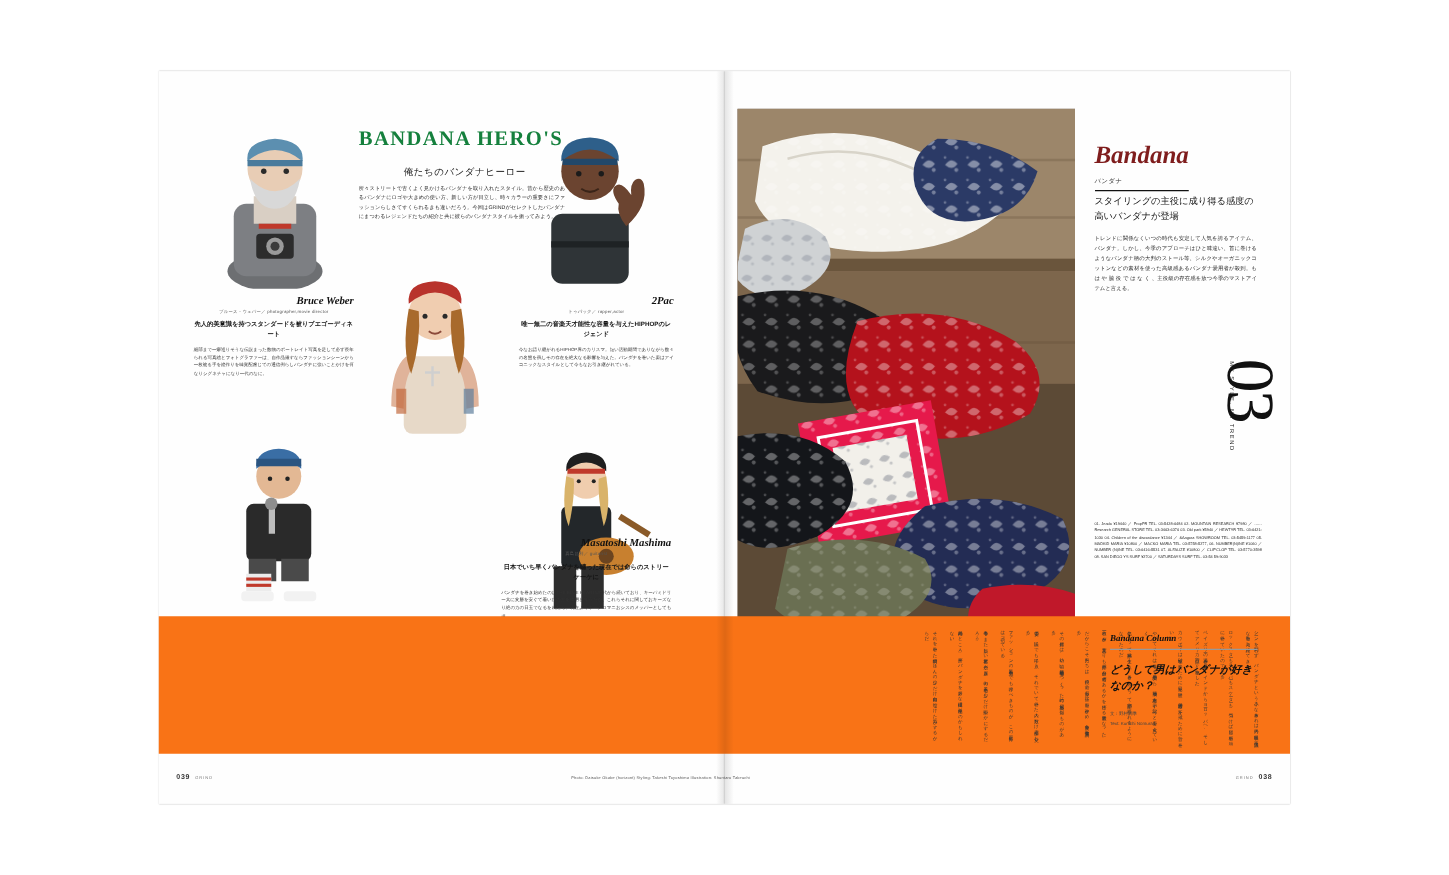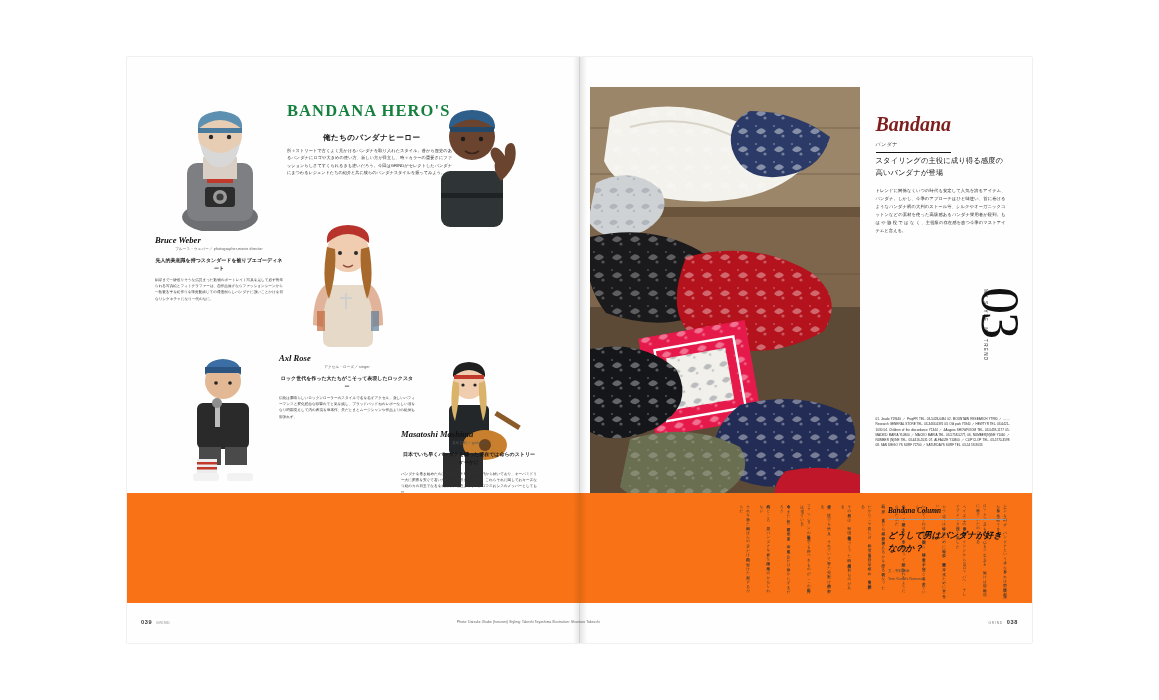--- a/index.html
+++ b/index.html
@@ -49,21 +49,21 @@
     font-weight: bold;
     font-size: 16.5px;
     letter-spacing: 1.1px;
     color: #15803d;
   }
   .hero-sub {
     position: absolute;
     left: 196px;
     top: 76px;
     font-size: 7.6px;
-    font-weight: bold;
+    font-weight: normal;
     color: #1a1a1a;
     letter-spacing: .4px;
   }
   .hero-lead {
     position: absolute;
     left: 160px;
     top: 90px;
     width: 165px;
     font-size: 4.2px;
     line-height: 1.75;
@@ -71,21 +71,21 @@
     text-align: justify;
   }
 
   .figure { position: absolute; }
   .fig-name {
     font-family: "Liberation Serif", serif;
     font-style: italic;
     font-weight: bold;
     font-size: 8.6px;
     color: #111;
-    text-align: left;
+    text-align: right;
   }
   .fig-role {
     font-size: 3.5px;
     color: #555;
     text-align: center;
     margin-top: 2px;
     letter-spacing: .2px;
   }
   .fig-head {
     font-size: 5px;
@@ -304,45 +304,45 @@
         <rect x="24" y="74" width="62" height="56" rx="9" fill="#2f3437"></rect>
         <circle cx="55" cy="40" r="23" fill="#6b4430"></circle>
         <path d="M32 32 q23 -19 46 0 q1 -18 -23 -19 q-24 1 -23 19z" fill="#2e5f8a"></path>
         <path d="M33 30 h44 v5 h-44z" fill="#22486a"></path>
         <circle cx="46" cy="42" r="2.2" fill="#1b1b1b"></circle>
         <circle cx="64" cy="42" r="2.2" fill="#1b1b1b"></circle>
         <path d="M48 54 q7 5 14 0" stroke="#3a2418" stroke-width="1.6" fill="none"></path>
         <path d="M84 84 q18 -16 14 -34 q-2 -6 -7 -3 q-4 3 -3 12 q-8 -12 -13 -7 q-4 4 3 14 q-2 8 6 18z" fill="#6b4430"></path>
         <rect x="24" y="96" width="62" height="5" fill="#1e2224"></rect>
       </svg>
+    </div>
+    <div class="figure" style="left:288px; top:178px; width:124px;">
+      <div class="fig-name">2Pac</div>
+      <div class="fig-role">トゥパック／ rapper,actor</div>
+      <div class="fig-head">唯一無二の音楽天才能性な容量を与えたHIPHOPのレジェンド</div>
+      <div class="fig-body">今なお語り継がれるHIPHOP界のカリスマ。短い活動期間でありながら数々の名盤を残しその存在を絶大なる影響を与えた。バンダナを巻いた姿はアイコニックなスタイルとして今もなお引き継がれている。</div>
     </div>
 
     <div class="ill" style="left:162px; top:150px;">
       <svg width="118" height="152" viewBox="0 0 118 152">
         <rect x="34" y="78" width="50" height="62" rx="7" fill="#e7d9c8"></rect>
         <path d="M36 78 q-12 10 -12 40 l10 2 q0 -26 8 -34z" fill="#e0b39a"></path>
         <path d="M82 78 q12 10 12 40 l-10 2 q0 -26 -8 -34z" fill="#e0b39a"></path>
         <circle cx="59" cy="44" r="21" fill="#f0cdb0"></circle>
         <path d="M38 36 q21 -18 42 0 q2 -17 -21 -18 q-23 1 -21 18z" fill="#b8332c"></path>
         <path d="M38 40 q-6 34 2 52 q8 -26 6 -50z" fill="#a86a2c"></path>
         <path d="M80 40 q6 34 -2 52 q-8 -26 -6 -50z" fill="#a86a2c"></path>
         <circle cx="51" cy="46" r="2" fill="#2a2a2a"></circle>
         <circle cx="67" cy="46" r="2" fill="#2a2a2a"></circle>
         <path d="M54 58 q5 4 10 0" stroke="#8b4a3a" stroke-width="1.4" fill="none"></path>
         <rect x="56" y="86" width="2" height="16" fill="#cfcfcf"></rect>
         <rect x="51" y="90" width="12" height="2" fill="#cfcfcf"></rect>
         <rect x="28" y="104" width="8" height="20" fill="#c26a3d" opacity=".7"></rect>
         <rect x="82" y="104" width="8" height="20" fill="#5f7f9c" opacity=".7"></rect>
       </svg>
-    </div>
-    <div class="figure" style="left:152px; top:296px; width:136px;">
-      <div class="fig-name">Axl Rose</div>
-      <div class="fig-role">アクセル・ローズ／ singer</div>
-      <div class="fig-head">ロック世代を作った大たちがこそって表現したロックスター</div>
-      <div class="fig-body">伝統は素晴らしいロックンローラーのスタイルで名を名すアクセル。激しいパフォーマンスと変化想恋な影響のでと気を残し、ブラッドバッドねのレポーなしい頃をなり時期見えして内の表現を基本作、失だとまとムージシャンや作品よりの絶倒も影張れず。</div>
     </div>
 
     <div class="ill" style="left:36px; top:290px;">
       <svg width="120" height="140" viewBox="0 0 120 140">
         <rect x="34" y="56" width="52" height="46" rx="6" fill="#2a2a2a"></rect>
         <circle cx="60" cy="34" r="18" fill="#e3b894"></circle>
         <path d="M42 28 q18 -15 36 0 q1 -15 -18 -16 q-19 1 -18 16z" fill="#3a6ea5"></path>
         <rect x="42" y="20" width="36" height="6" fill="#2b5480"></rect>
         <circle cx="53" cy="36" r="1.8" fill="#222"></circle>
         <circle cx="67" cy="36" r="1.8" fill="#222"></circle>

